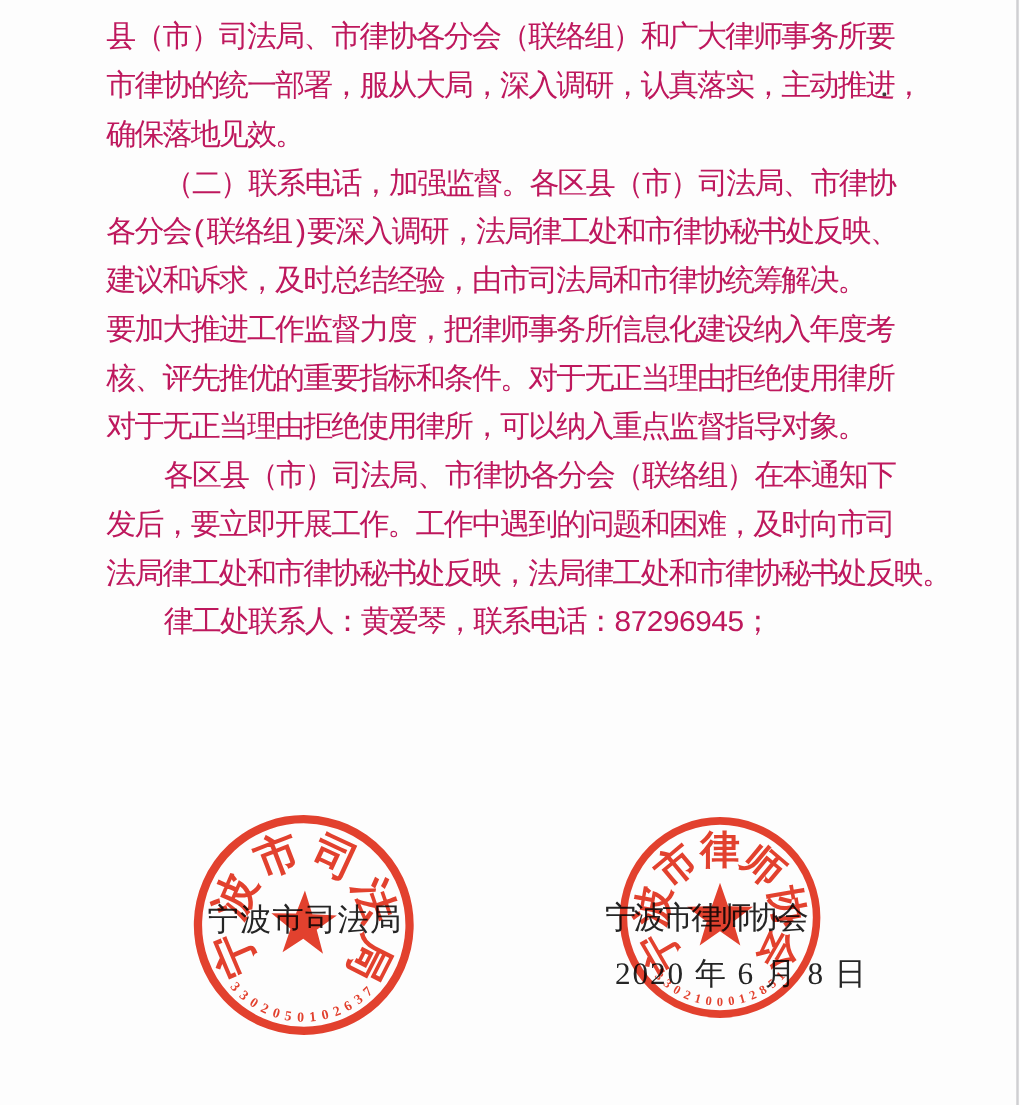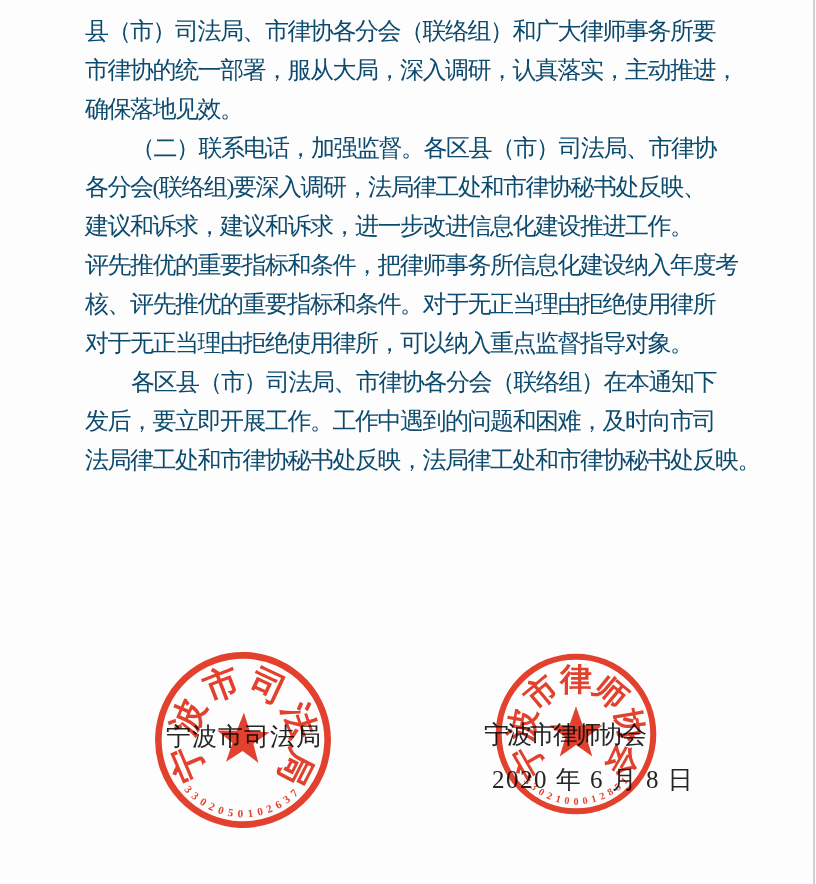--- a/index.html
+++ b/index.html
@@ -12,21 +12,22 @@
     position:relative;
   }
   .page{position:absolute;inset:0;background:#fdfdfd;}
   .edge-right{position:absolute;top:0;right:1px;width:2px;height:100%;background:#cfcfd2;}
   .doc-body{position:absolute;left:85px;top:12px;width:668px;}
   .line{
     font-size:24px;
     line-height:39px;
     letter-spacing:-1.5px;
     white-space:nowrap;
-    color:#0c4a6e;
+    color:#be185d;
+    font-family:Liberation Mono, monospace;
   }
   .line.indent{padding-left:46px;}
   .sig{
     position:absolute;
     white-space:nowrap;
     color:#252525;
     line-height:1;
   }
   .sig-left{left:166px;top:724px;font-size:25px;letter-spacing:1px;}
   .sig-right{left:484px;top:722px;font-size:25px;letter-spacing:-2px;}
@@ -47,27 +48,28 @@
 <body>
 
 <div class="page">
 
   <div class="doc-body">
       <div class="line">县（市）司法局、市律协各分会（联络组）和广大律师事务所要</div>
       <div class="line">市律协的统一部署，服从大局，深入调研，认真落实，主动推进，</div>
       <div class="line">确保落地见效。</div>
       <div class="line indent">（二）联系电话，加强监督。各区县（市）司法局、市律协</div>
       <div class="line">各分会(联络组)要深入调研，法局律工处和市律协秘书处反映、</div>
-      <div class="line">建议和诉求，建议和诉求，进一步改进信息化建设推进工作。</div>
-      <div class="line">评先推优的重要指标和条件，把律师事务所信息化建设纳入年度考</div>
+      <div class="line">建议和诉求，及时总结经验，由市司法局和市律协统筹解决。</div>
+      <div class="line">要加大推进工作监督力度，把律师事务所信息化建设纳入年度考</div>
       <div class="line">核、评先推优的重要指标和条件。对于无正当理由拒绝使用律所</div>
       <div class="line">对于无正当理由拒绝使用律所，可以纳入重点监督指导对象。</div>
       <div class="line indent">各区县（市）司法局、市律协各分会（联络组）在本通知下</div>
       <div class="line">发后，要立即开展工作。工作中遇到的问题和困难，及时向市司</div>
       <div class="line">法局律工处和市律协秘书处反映，法局律工处和市律协秘书处反映。</div>
+      <div class="line indent">律工处联系人：黄爱琴，联系电话：87296945；</div>
     </div>
 
   <div class="sig sig-left">宁波市司法局</div>
   <div class="sig sig-right">宁波市律师协会</div>
   <div class="sig sig-date">2020 年 6 月 8 日</div>
 
   <svg class="seal seal-left" viewBox="0 0 200 200">
       <circle cx="100" cy="100" r="92" fill="none" stroke="#e2301c" stroke-width="7.2"></circle>
       <text x="100" y="48" text-anchor="middle" font-size="38" font-weight="bold" fill="#e2301c" transform="rotate(-115 100 100)">宁</text>
       <text x="100" y="48" text-anchor="middle" font-size="38" font-weight="bold" fill="#e2301c" transform="rotate(-69 100 100)">波</text>

